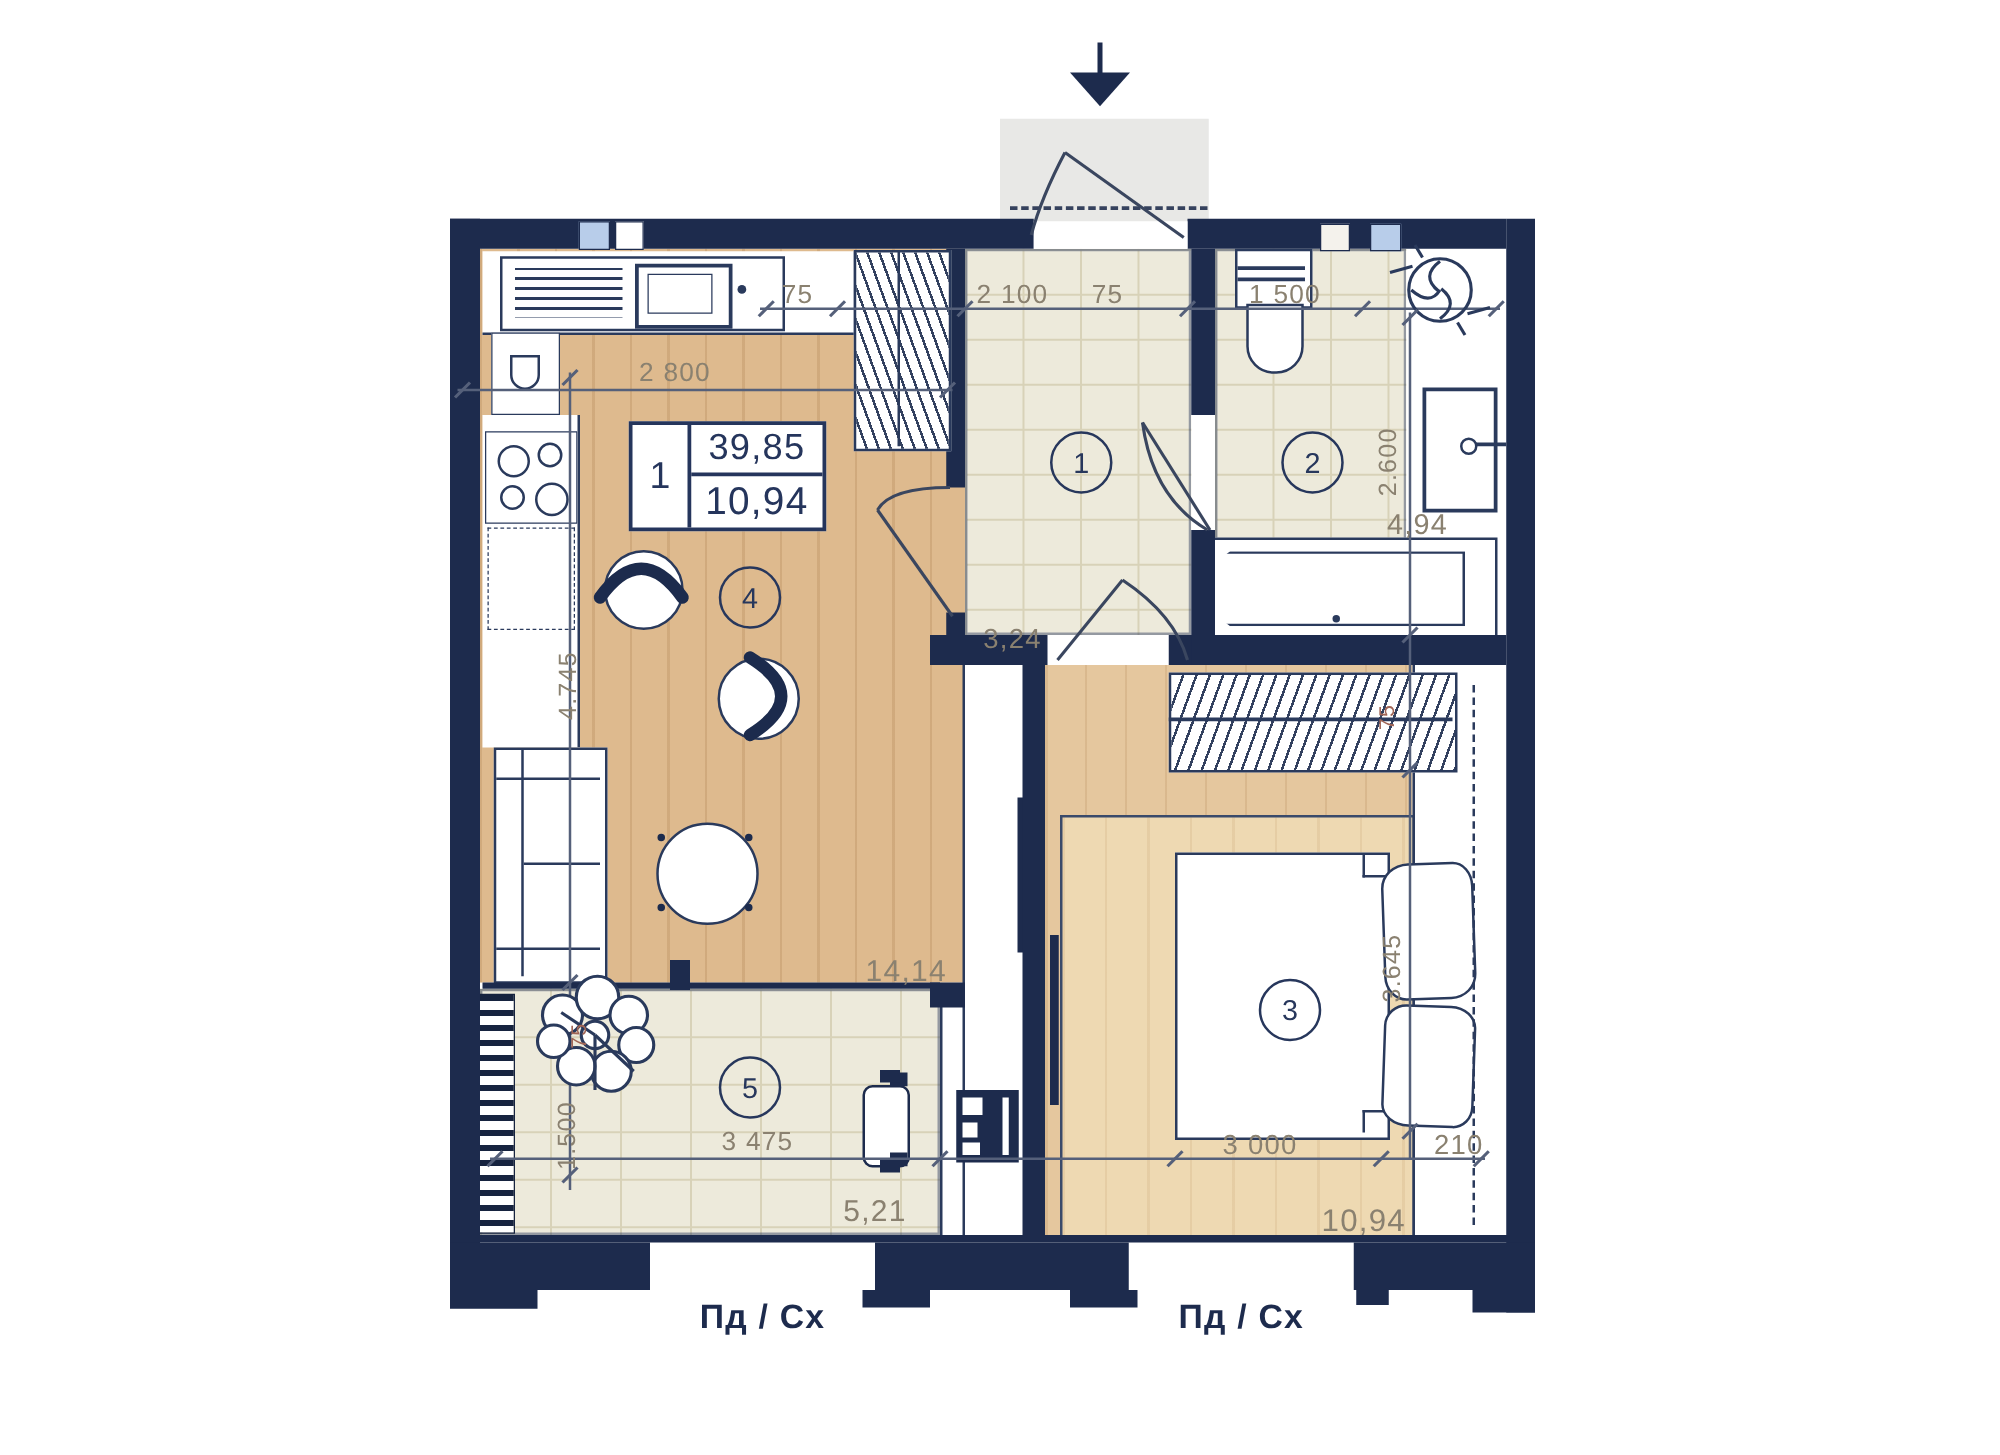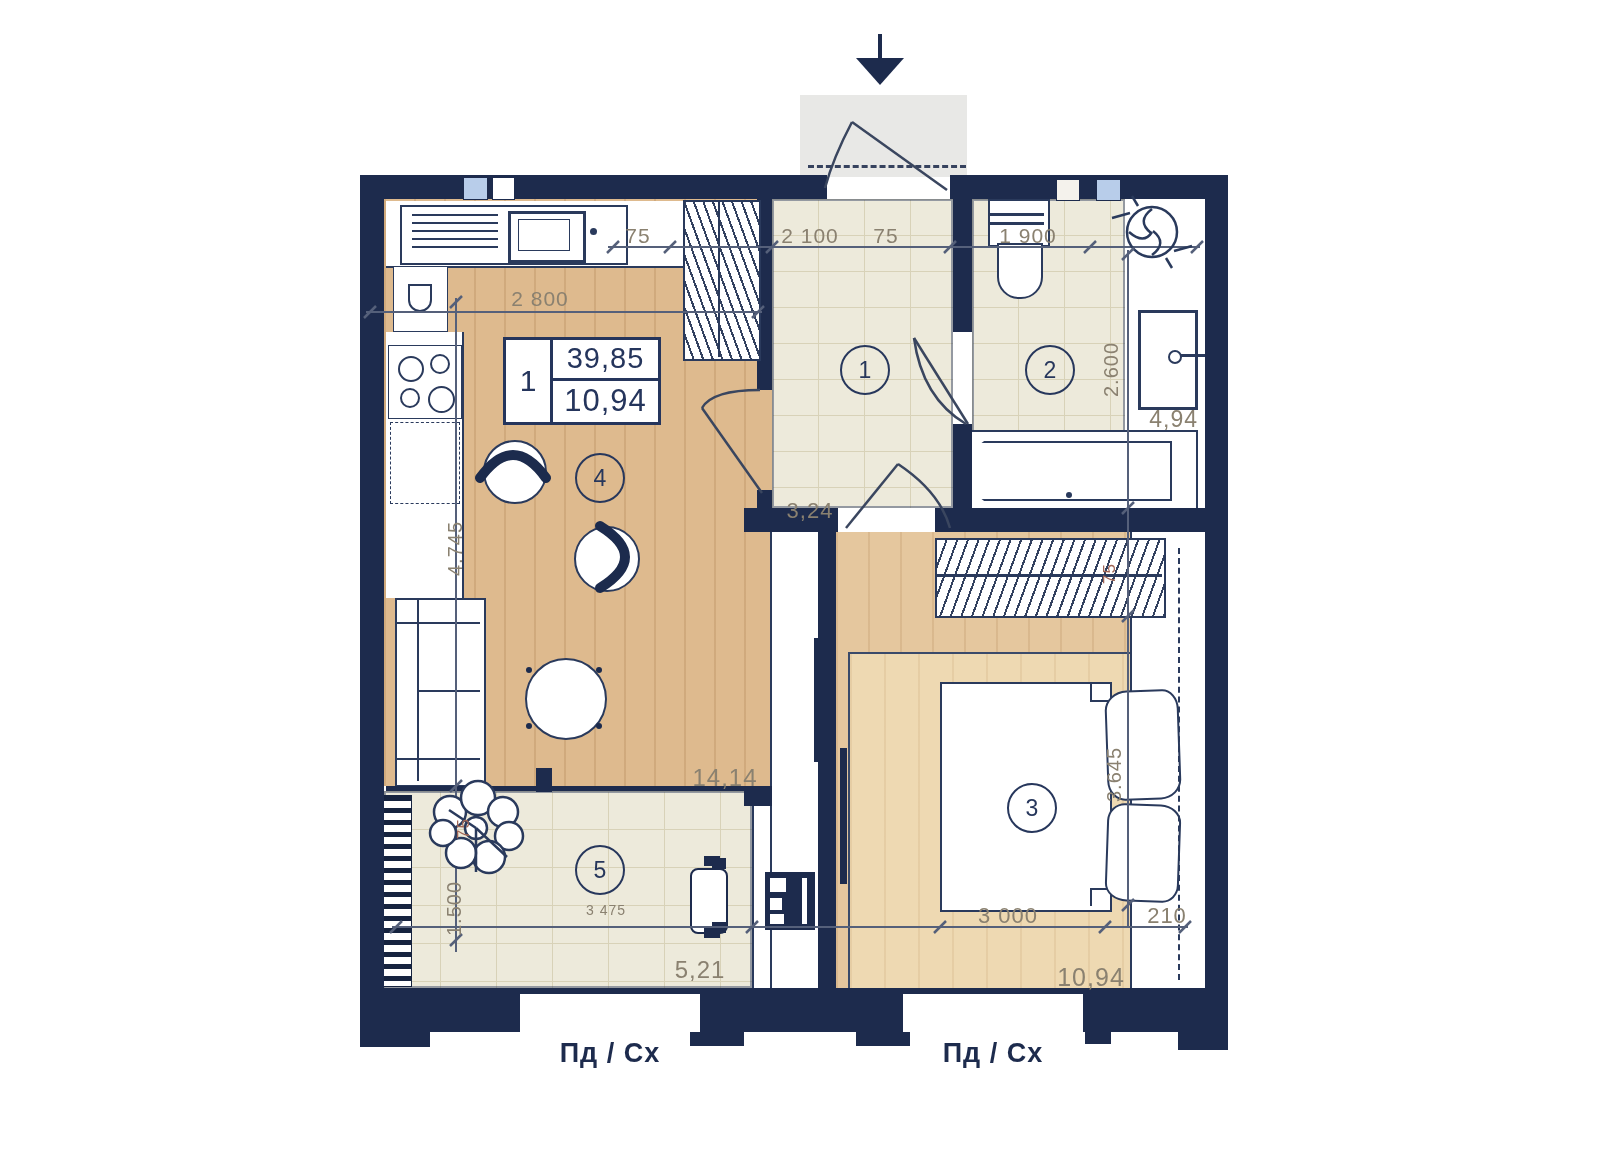--- a/index.html
+++ b/index.html
@@ -229,32 +229,32 @@
       <path d="M1122,260 L1134,248"></path>
         <path d="M1122,514 L1134,502"></path>
         <path d="M1122,622 L1134,610"></path>
         <path d="M1122,911 L1134,899"></path>
     </g>
   </svg>
 
   <div class="dimtxt" style="left:614px;top:224px;width:48px;">75</div>
   <div class="dimtxt" style="left:768px;top:224px;width:84px;">2 100</div>
   <div class="dimtxt" style="left:862px;top:224px;width:48px;">75</div>
-  <div class="dimtxt" style="left:986px;top:224px;width:84px;">1 900</div>
+  <div class="dimtxt" style="left:986px;top:224px;width:84px;">1 500</div>
   <div class="dimtxt" style="left:498px;top:287px;width:84px;">2 800</div>
   <div class="vtext" style="left:444px;top:490px;width:26px;height:116px;">4.745</div>
   <div class="areatxt" style="left:778px;top:498px;width:64px;font-size:22px;">3,24</div>
-  <div class="areatxt" style="left:1130px;top:406px;width:68px;text-align:right;">4,94</div>
+  <div class="areatxt" style="left:1100px;top:406px;width:68px;">4,94</div>
   <div class="vtext" style="left:1100px;top:320px;width:26px;height:98px;">2.600</div>
   <div class="areatxt" style="left:684px;top:764px;width:82px;font-size:24px;">14,14</div>
   <div class="vtext" style="left:1103px;top:722px;width:26px;height:104px;">3.645</div>
   <div class="dimtxt" style="left:966px;top:903px;width:84px;font-size:22px;">3 000</div>
   <div class="dimtxt" style="left:1138px;top:903px;width:58px;font-size:22px;">210</div>
   <div class="areatxt" style="left:1046px;top:963px;width:90px;font-size:25px;">10,94</div>
-  <div class="dimtxt" style="left:562px;top:902px;width:88px;font-size:14px;">3 475</div>
+  <div class="dimtxt" style="left:562px;top:902px;width:88px;font-size:21px;">3 475</div>
   <div class="vtext" style="left:443px;top:862px;width:26px;height:92px;">1.500</div>
   <div class="areatxt" style="left:662px;top:956px;width:76px;font-size:24px;">5,21</div>
   <div class="vtext red" style="left:1100px;top:546px;width:24px;height:56px;">75</div>
   <div class="vtext red" style="left:454px;top:800px;width:24px;height:58px;">75</div>
 
   <div class="circle-room" style="left:840px;top:345px;">
       <span>1</span>
     </div>
   <div class="circle-room" style="left:1025px;top:345px;">
       <span>2</span>

